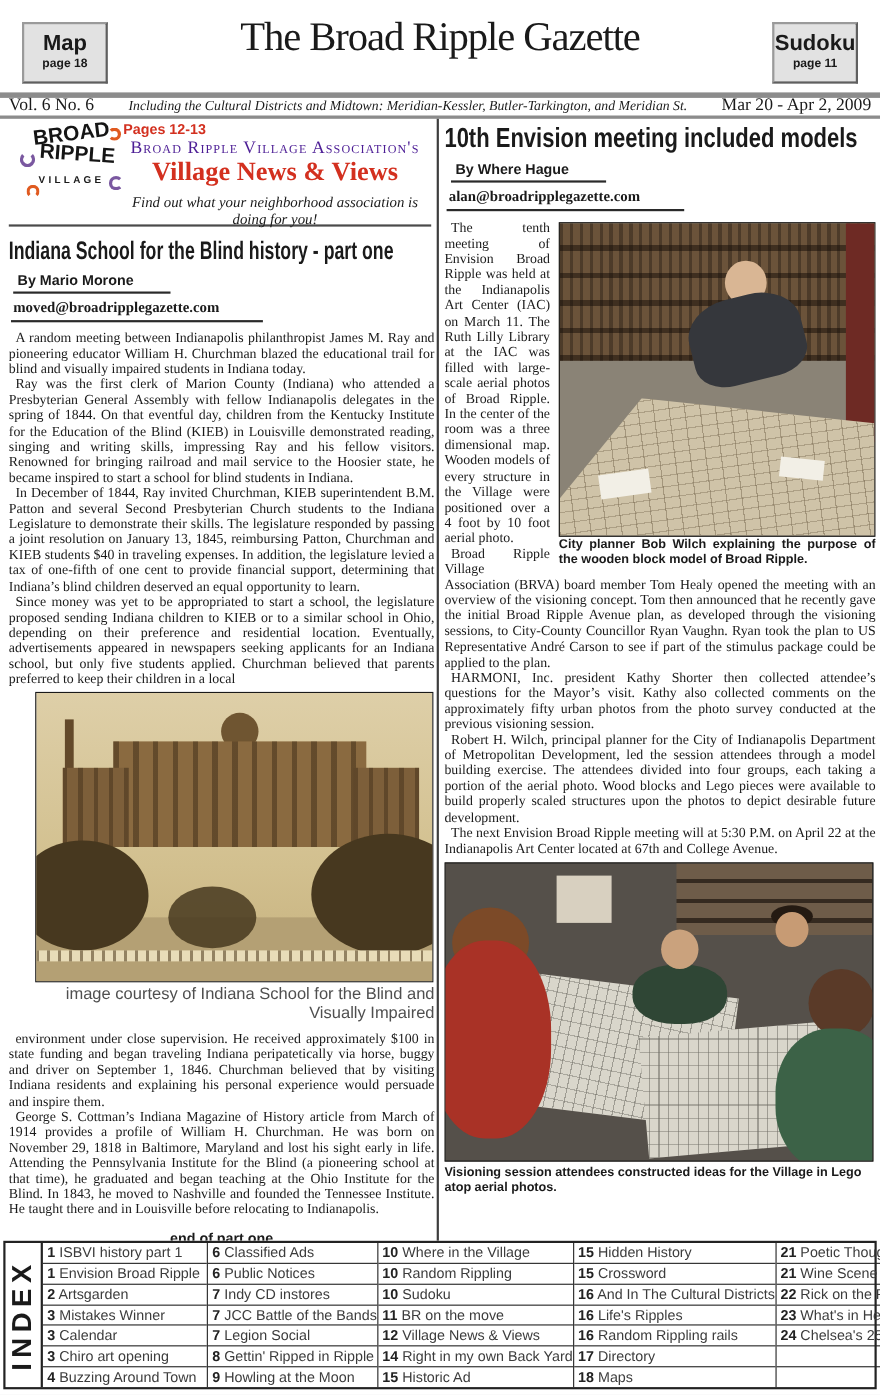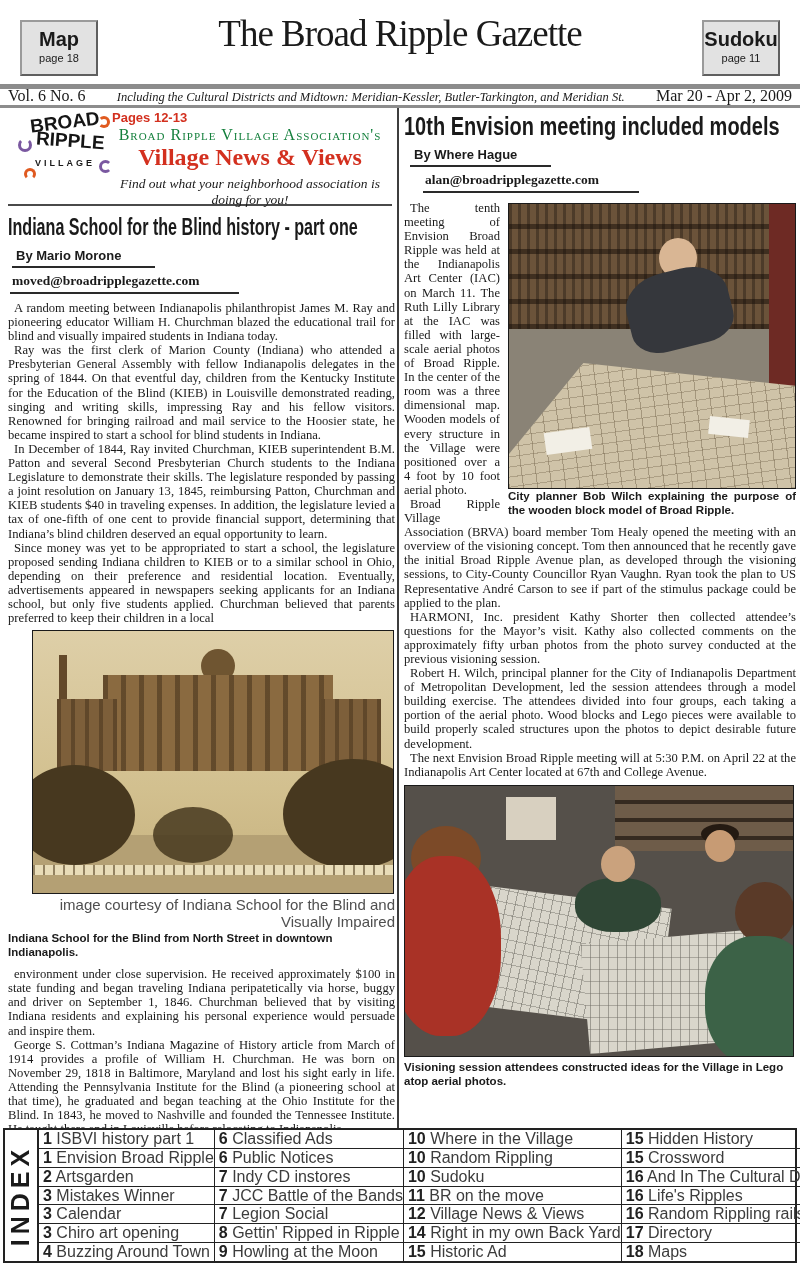--- a/index.html
+++ b/index.html
@@ -11,21 +11,21 @@
   }
   
   .masthead { position:absolute; left:0; top:0; width:800px; height:80px; }
   .corner-box {
     position:absolute; top:20px; width:78px; height:56px; background:#e2e2e2;
     border:2px solid #9a9a9a; border-right-color:#5f5f5f; border-bottom-color:#5f5f5f;
     text-align:center; font-family:"Liberation Sans", sans-serif;
   }
   .corner-box.left { left:20px; } .corner-box.right { left:702px; }
   .corner-title { font-size:20px; font-weight:bold; line-height:26px; margin-top:4px; }
-  .corner-page  { font-size:11px; font-weight:normal; }
+  .corner-page  { font-size:11px; font-weight:bold; }
   .masthead-title {
     position:absolute; left:110px; right:110px; top:12px; text-align:center;
     font-size:37px; font-weight:normal; letter-spacing:-1px; white-space:nowrap;
   }
   .rule { position:absolute; left:0; width:800px; background:#8c8c8c; }
   .rule1 { top:84px; height:5px; }
   .rule2 { top:105px; height:3px; }
   .dateline {
     position:absolute; left:8px; right:8px; top:87px; height:17px;
     display:flex; justify-content:space-between; align-items:baseline;
@@ -41,21 +41,21 @@
   .lw1 { transform:rotate(-7deg); margin-left:8px; }
   .lw2 { transform:rotate(4deg); margin-left:14px; color:#151515; }
   .logo-village { display:block; margin-top:8px; font-size:9px; font-weight:bold; letter-spacing:3px; color:#1a1a1a; text-align:center; }
   .swirl { position:absolute; border-radius:50%; }
   .sw1 { left:-4px; top:26px; width:14px; height:14px; border:3px solid #7a58a0; border-top-color:transparent; }
   .sw2 { right:-2px; top:4px;  width:12px; height:12px; border:3px solid #e05a20; border-left-color:transparent; }
   .sw3 { left:2px;  top:56px; width:12px; height:12px; border:3px solid #e05a20; border-bottom-color:transparent; }
   .sw4 { right:-4px; top:48px; width:13px; height:13px; border:3px solid #7a58a0; border-right-color:transparent; }
   .promo-text { position:absolute; left:104px; right:4px; top:2px; text-align:center; }
   .promo-pages { text-align:left; font-family:"Liberation Sans", sans-serif; font-weight:bold; font-size:13px; color:#d3301f; }
-  .promo-kicker { font-variant:small-caps; font-size:16px; letter-spacing:1px; color:#15803d; margin-top:1px; }
+  .promo-kicker { font-variant:small-caps; font-size:16px; letter-spacing:1px; color:#4c1d95; margin-top:1px; }
   .promo-title { font-size:24px; font-weight:bold; color:#d3301f; line-height:26px; }
   .promo-tagline { font-size:13.5px; font-style:italic; margin-top:6px; }
 
   
   .headline { font-family:"Liberation Sans", sans-serif; font-weight:bold; white-space:nowrap;
               transform-origin:left center; }
   .byline { font-family:"Liberation Sans", sans-serif; font-weight:bold; font-size:13px;
             display:inline-block; border-bottom:2px solid #2a2a2a; padding:0 34px 3px 4px; }
   .email { font-weight:bold; font-size:13.5px; display:inline-block;
            border-bottom:2px solid #2a2a2a; padding:0 40px 3px 2px; margin-top:5px; }
@@ -87,21 +87,21 @@
               background-image:repeating-linear-gradient(90deg, rgba(90,70,40,.6) 0 2px, transparent 2px 10px); }
   .caption-blind-wrap { margin-top:2px; }
   .cap-blind { text-align:left; margin-top:1px; }
   .body-b { margin-top:8px; }
   .endnote { font-family:"Liberation Sans", sans-serif; font-weight:bold; font-size:13px; text-align:center; margin-top:12px; }
 
   
   .col-right { position:absolute; left:404px; top:110px; width:392px; height:1018px; overflow:hidden; }
   .hl-right { font-size:25px; line-height:32px; transform:scaleX(0.80); }
   .col-right .byline-row { margin:3px 0 0 6px; }
-  .col-right .email-row { margin-left:19px; }
+  .col-right .email-row { margin-left:2px; }
   .flow { margin-top:8px; }
   .flow:after { content:""; display:block; clear:both; }
   .fig-wrap1 { float:right; width:288px; margin:2px 0 4px 8px; }
   .photo-envision { width:288px; height:286px; background:#8a8376; }
   .p1-shelves { position:absolute; left:0; top:0; width:100%; height:44%;
     background:repeating-linear-gradient(180deg,#6b533a 0 20px,#3f2f20 20px 25px);
   }
   .p1-books { position:absolute; left:0; top:0; width:100%; height:44%;
     background:repeating-linear-gradient(90deg, rgba(20,14,10,.35) 0 3px, transparent 3px 9px); }
   .p1-pillar { position:absolute; right:0; top:0; width:9%; height:70%; background:#6e2a24; }
@@ -136,21 +136,21 @@
   .p3-hairR { left:330px; top:96px; width:60px; height:62px; background:#5a3a28; border-radius:50%; }
   .cap-visioning { margin-top:3px; text-align:left; }
 
   
   .index { position:absolute; left:3px; top:1128px; width:794px; height:135px;
     display:flex; border:2px solid #222; font-family:"Liberation Sans", sans-serif; background:#fff; }
   .index-label { width:34px; border-right:2px solid #222; display:flex; align-items:center; justify-content:center; }
   .index-label span { transform:rotate(-90deg); font-weight:bold; font-size:25px; letter-spacing:5px; white-space:nowrap; }
   .index-col { flex:1; border-right:1.5px solid #222; display:flex; flex-direction:column; }
   .index-col:last-child { border-right:none; }
-  .index-col .index-cell { flex:1; border-bottom:1.5px solid #222; font-size:16px; line-height:17px;
+  .index-col .index-cell { flex:1; border-bottom:1.5px solid #222; font-size:13px; line-height:17px;
     padding:0 0 0 4px; white-space:nowrap; overflow:hidden; color:#3c3c3c; }
   .index-col .index-cell:last-child { border-bottom:none; }
   .index-cell b { color:#222; }
   .ic1 { flex:0 0 150px; } .ic2 { flex:0 0 143px; } .ic3 { flex:0 0 154px; } .ic4 { flex:0 0 152px; } .ic5 { flex:1; }
 </style>
 </head>
 <body>
 
 <div class="page">
 
@@ -209,21 +209,20 @@
       <div class="p2-wing p2-wingL"></div>
       <div class="p2-wing p2-wingR"></div>
       <div class="p2-ground"></div>
       <div class="p2-tree p2-t1"></div>
       <div class="p2-tree p2-t2"></div>
       <div class="p2-tree p2-t3"></div>
       <div class="p2-fence"></div>
     </figure>
     <div class="caption-blind-wrap">
       <div class="credit">image courtesy of Indiana School for the Blind and Visually Impaired</div>
-      <div class="figcap cap-blind">Indiana School for the Blind from North Street in downtown Indianapolis.</div>
     </div>
     <div class="body body-b">
         <p>environment under close supervision.  He received approximately $100 in state funding and began traveling Indiana peripatetically via horse, buggy and driver on September 1, 1846.  Churchman believed that by visiting Indiana residents and explaining his personal experience would persuade and inspire them.</p>
         <p>George S. Cottman’s Indiana Magazine of History article from March of 1914 provides a profile of William H. Churchman.  He was born on November 29, 1818 in Baltimore, Maryland and lost his sight early in life.  Attending the Pennsylvania Institute for the Blind (a pioneering school at that time), he graduated and began teaching at the Ohio Institute for the Blind.  In 1843, he moved to Nashville and founded the Tennessee Institute.  He taught there and in Louisville before relocating to Indianapolis.</p>
       </div>
     <div class="endnote">end of part one</div>
   </div>
 
   <div class="col-right">
     <div class="headline hl-right">10th Envision meeting included models</div>

